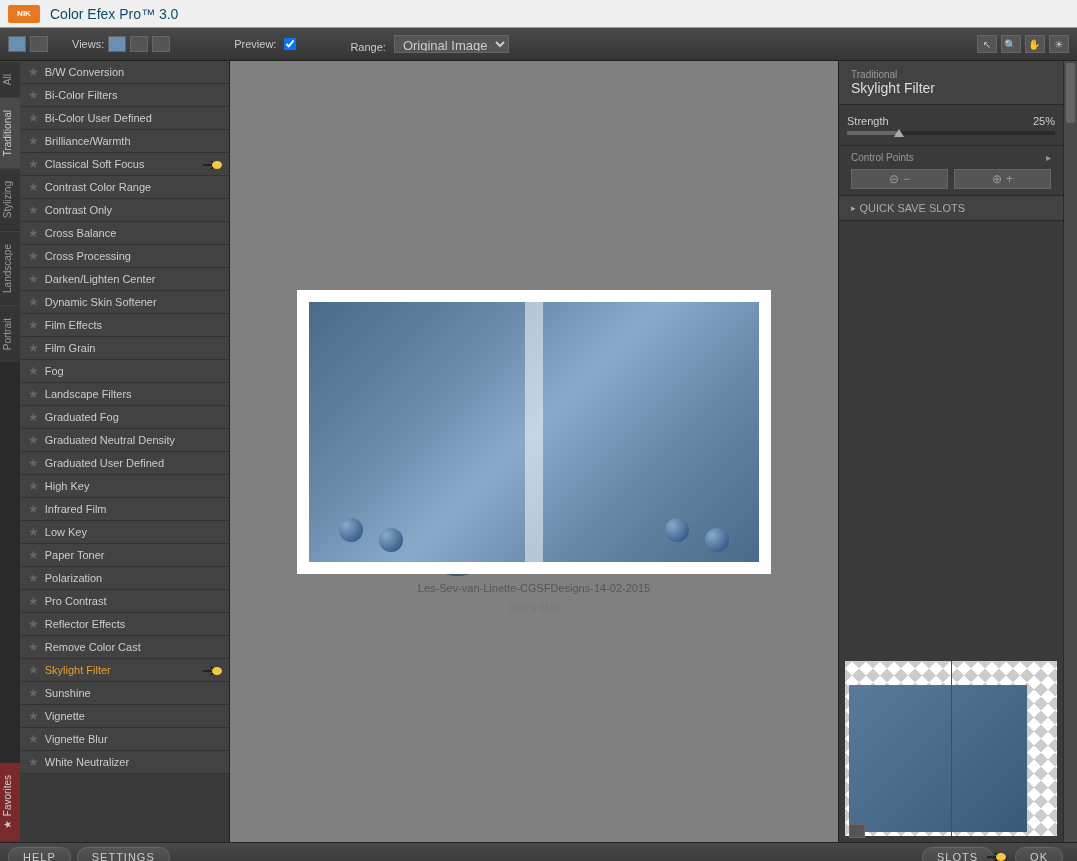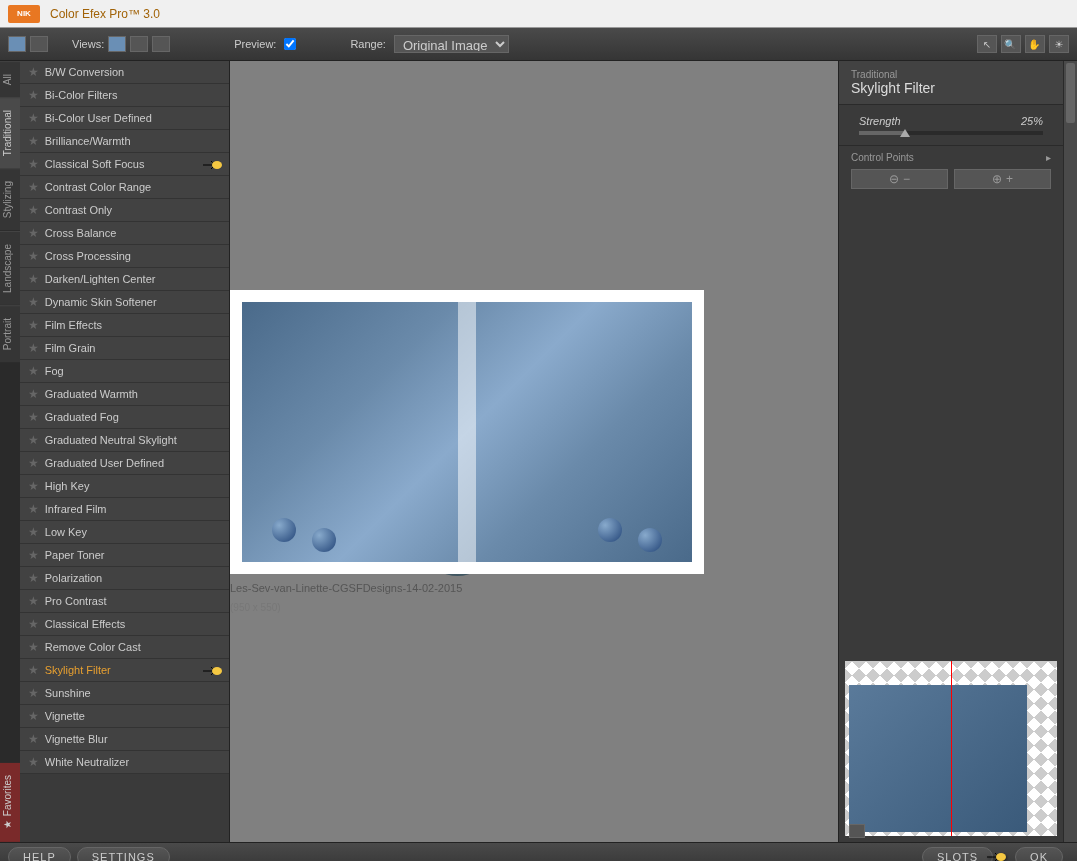--- a/index.html
+++ b/index.html
@@ -1,23 +1,23 @@
 <!DOCTYPE html>
 <html><head>
 <meta charset="utf-8">
 <style>
 * { margin: 0; padding: 0; box-sizing: border-box; font-family: Arial, sans-serif; }
 body { background: #3a3a3a; width: 1077px; height: 861px; overflow: hidden; font-size: 11px; color: #ccc; }
 
 .title-bar { height: 28px; background: #f0f0f0; display: flex; align-items: center; padding: 0 8px; border-bottom: 1px solid #999; }
 .logo { width: 32px; height: 18px; background: #e87722; border-radius: 2px; margin-right: 10px; display: flex; align-items: center; justify-content: center; font-size: 8px; color: white; font-weight: bold; }
-.title-text { color: #a16207; font-size: 12px; }
+.title-text { color: #0c4a6e; font-size: 14px; }
 
 .toolbar { height: 24px; background: linear-gradient(#4a4a4a, #353535); display: flex; align-items: center; padding: 16px 8px; border-bottom: 1px solid #222; }
-.toolbar-group { display: flex; align-items: center; gap: 4px; margin-right: 20px; }
+.toolbar-group { display: flex; align-items: flex-end; gap: 4px; margin-right: 20px; }
 .toolbar-btn { width: 18px; height: 16px; background: #555; border: 1px solid #666; cursor: pointer; }
 .toolbar-btn.active { background: #6a8fb5; }
 .toolbar-label { color: #ccc; font-size: 11px; margin: 0 4px; }
 .toolbar-select { background: #555; color: #ccc; border: 1px solid #666; font-size: 13px; padding: 1px 4px; height: 18px; }
 .toolbar-check { width: 12px; height: 12px; }
 .toolbar-right { margin-left: auto; display: flex; gap: 4px; }
 .tool-icon { width: 20px; height: 18px; background: #555; border: 1px solid #666; cursor: pointer; display: flex; align-items: center; justify-content: center; color: #ccc; font-size: 10px; }
 
 .main-content { display: flex; height: 781px; }
 
@@ -26,21 +26,21 @@
 .side-tab.active { background: #4a4a4a; color: #ccc; }
 .favorites-tab { margin-top: auto; writing-mode: vertical-rl; transform: rotate(180deg); padding: 12px 2px; font-size: 10px; background: #7a2a2a; color: #ccc; cursor: pointer; text-align: center; }
 .fav-star { transform: rotate(90deg); display: inline-block; }
 
 .filter-list { width: 210px; background: #3a3a3a; overflow-y: auto; border-right: 1px solid #222; }
 .filter-item { padding: 4px 8px; border-bottom: 1px solid #333; background: #424242; color: #ccc; cursor: pointer; display: flex; align-items: center; font-size: 11px; }
 .filter-item.selected { color: #e8a030; }
 .filter-star { color: #666; margin-right: 6px; font-size: 12px; }
 .filter-cursor { width: 20px; height: 14px; margin-left: auto; }
 
-.canvas-area { flex: 1; background: #808080; display: flex; flex-direction: column; align-items: flex-start; justify-content: center; position: relative; }
+.canvas-area { flex: 1; background: #808080; display: flex; flex-direction: column; align-items: center; justify-content: center; position: relative; }
 .preview-frame { background: white; padding: 12px; position: relative; }
 .checkerboard { position: absolute; inset: 12px; background-image: 
   linear-gradient(45deg, #ccc 25%, transparent 25%), 
   linear-gradient(-45deg, #ccc 25%, transparent 25%), 
   linear-gradient(45deg, transparent 75%, #ccc 75%), 
   linear-gradient(-45deg, transparent 75%, #ccc 75%);
   background-size: 16px 16px; background-position: 0 0, 0 8px, 8px -8px, -8px 0; }
 .preview-img { width: 450px; height: 260px; background: linear-gradient(135deg, #4a6a8a 0%, #6a8aaa 30%, #8aaacc 50%, #6a8aaa 70%, #4a6a8a 100%); position: relative; z-index: 1; }
 .preview-img::before { content: ''; position: absolute; left: 48%; top: 0; width: 4%; height: 100%; background: rgba(255,255,255,0.5); }
 .sphere { position: absolute; width: 24px; height: 24px; border-radius: 50%; background: radial-gradient(circle at 30% 30%, #8ac, #247); }
@@ -49,21 +49,21 @@
 .sphere.s3 { bottom: 20px; right: 70px; }
 .sphere.s4 { bottom: 10px; right: 30px; }
 .caption { color: #555; text-align: center; margin-top: 8px; font-size: 11px; }
 .caption-dim { color: #777; font-size: 10px; }
 .watermark { position: absolute; left: 200px; top: 475px; width: 55px; height: 40px; background: radial-gradient(ellipse, #3a5a6a, #1a3a4a); border-radius: 50%; opacity: 0.7; }
 
 .right-panel { width: 225px; background: #3a3a3a; border-left: 1px solid #222; display: flex; flex-direction: column; }
 .panel-header { padding: 8px 12px; border-bottom: 1px solid #2a2a2a; background: #424242; }
 .panel-subtitle { font-size: 10px; color: #999; }
 .panel-title { font-size: 14px; color: #ddd; }
-.slider-section { padding: 10px 20px; font-style: italic; }
+.slider-section { padding: 10px 8px; }
 .slider-row { display: flex; justify-content: space-between; margin-bottom: 4px; font-size: 11px; }
 .slider-track { height: 4px; background: #2a2a2a; position: relative; margin-top: 4px; }
 .slider-fill { height: 100%; background: #666; width: 25%; }
 .slider-thumb { position: absolute; top: -2px; left: 25%; width: 10px; height: 8px; background: #aaa; clip-path: polygon(50% 0, 100% 100%, 0 100%); transform: translateX(-50%); }
 .control-points { padding: 6px 12px; border-top: 1px solid #2a2a2a; }
 .cp-header { font-size: 10px; color: #999; display: flex; justify-content: space-between; align-items: flex-end; }
 .cp-buttons { display: flex; gap: 6px; margin-top: 6px; justify-content: space-between; }
 .cp-btn { flex:1; height: 20px; background: #555; border: 1px solid #666; cursor: pointer; display: flex; align-items: center; justify-content: center; gap: 4px; color: #999; font-size: 12px; }
 .quick-save { padding: 6px 12px; border-top: 1px solid #2a2a2a; border-bottom: 1px solid #2a2a2a; background: #424242; font-size: 11px; color: #aaa; display: flex; align-items: center; }
 .quick-save::before { content: '▸'; margin-right: 4px; font-size: 9px; }
@@ -189,29 +189,29 @@
       <div class="filter-item">
         <span class="filter-star">★</span>
         <span>Film Grain</span>
       </div>
       <div class="filter-item">
         <span class="filter-star">★</span>
         <span>Fog</span>
       </div>
       <div class="filter-item">
         <span class="filter-star">★</span>
-        <span>Graduated Warmth</span>
+        <span>Landscape Filters</span>
       </div>
       <div class="filter-item">
         <span class="filter-star">★</span>
         <span>Graduated Fog</span>
       </div>
       <div class="filter-item">
         <span class="filter-star">★</span>
-        <span>Graduated Neutral Skylight</span>
+        <span>Graduated Neutral Density</span>
       </div>
       <div class="filter-item">
         <span class="filter-star">★</span>
         <span>Graduated User Defined</span>
       </div>
       <div class="filter-item">
         <span class="filter-star">★</span>
         <span>High Key</span>
       </div>
       <div class="filter-item">
@@ -229,21 +229,21 @@
       <div class="filter-item">
         <span class="filter-star">★</span>
         <span>Polarization</span>
       </div>
       <div class="filter-item">
         <span class="filter-star">★</span>
         <span>Pro Contrast</span>
       </div>
       <div class="filter-item">
         <span class="filter-star">★</span>
-        <span>Classical Effects</span>
+        <span>Reflector Effects</span>
       </div>
       <div class="filter-item">
         <span class="filter-star">★</span>
         <span>Remove Color Cast</span>
       </div>
       <div class="filter-item selected">
         <span class="filter-star">★</span>
         <span>Skylight Filter</span>
         <span class="filter-cursor"><svg width="24" height="16" viewBox="0 0 24 16">
             <path d="M2 8 L14 8 M10 4 L14 8 L10 12" stroke="#000" stroke-width="1" fill="none"></path>
@@ -307,20 +307,21 @@
         <div class="cp-btn">
             <span>⊖</span>
             <span>−</span>
           </div>
         <div class="cp-btn">
             <span>⊕</span>
             <span>+</span>
           </div>
       </div>
     </div>
+    <div class="quick-save">QUICK SAVE SLOTS</div>
     <div class="panel-spacer"></div>
     <div class="loupe-view">
       <div class="loupe-content"></div>
       <div class="loupe-line"></div>
       <div class="loupe-pin"></div>
     </div>
   </div>
 
   <div class="scrollbar">
     <div class="scroll-thumb"></div>

